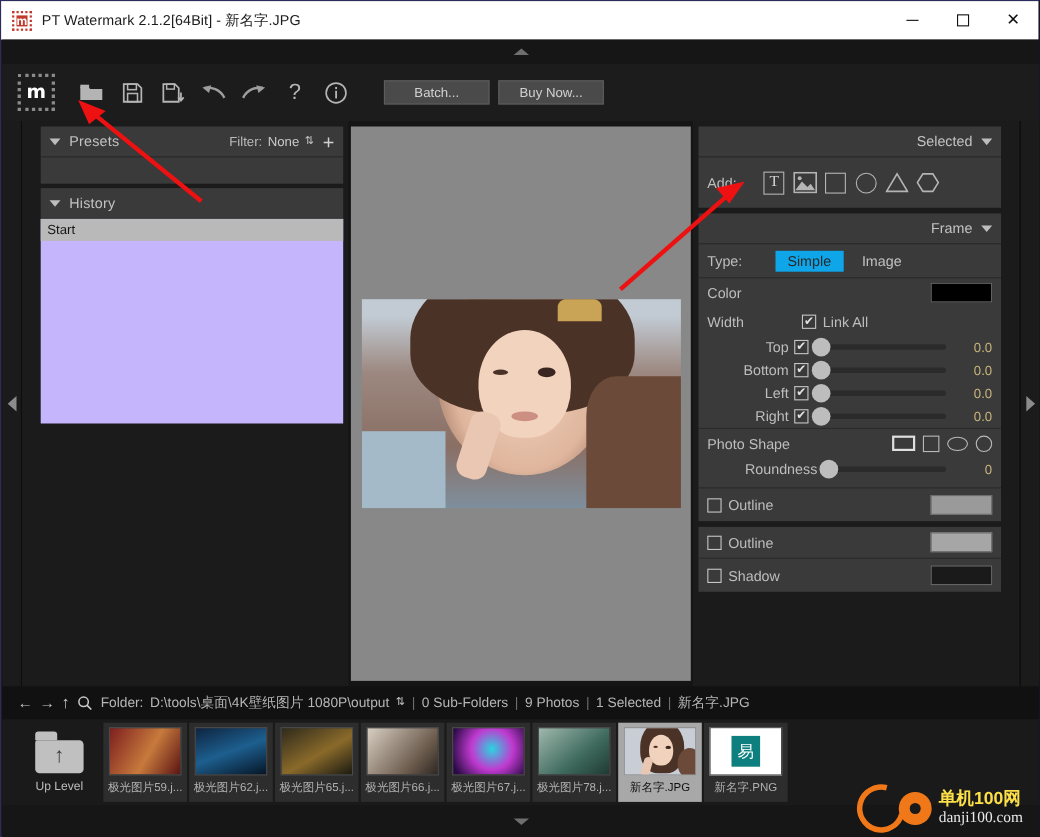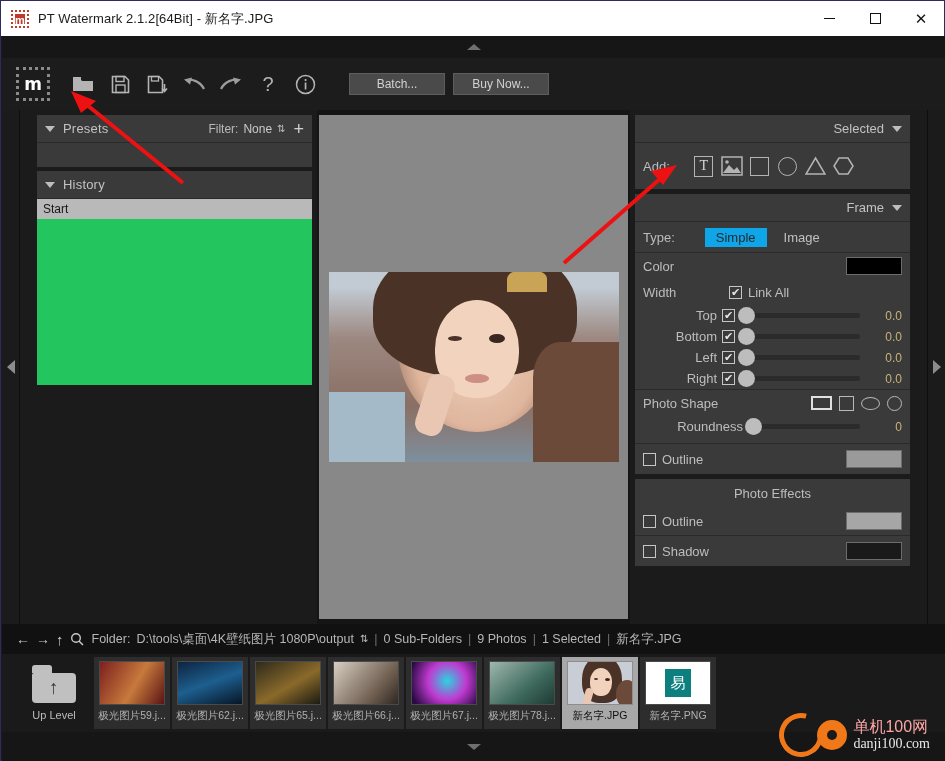--- a/index.html
+++ b/index.html
@@ -161,21 +161,21 @@
     height: 220px;
     display: flex; align-items: center; justify-content: center;
     overflow: hidden;
   }
   .preview-img {
     width: 264px; height: 150px;
     background: linear-gradient(180deg,#b9c2cc 0%,#b9c2cc 10%,#8d7d76 40%,#7a6258 100%);
     position: relative; overflow: hidden;
   }
   .presets-body { background: #3a3a3a; height: 24px; }
-  .history-body { background: #22c55e; height: 186px; }
+  .history-body { background: #c4b5fd; height: 186px; }
   .history-item {
     height: 20px;
     background: #b9b9b9;
     color: #161616; font-size: 12px;
     display: flex; align-items: center;
     padding-left: 6px;
   }
 
   
   .center {
@@ -377,21 +377,21 @@
   }
   .wm-dot {
     width: 30px; height: 30px; border-radius: 50%;
     background: #f07818; position: relative; margin-left: -10px;
   }
   .wm-dot::after {
     content: ""; position: absolute; left: 10px; top: 10px;
     width: 10px; height: 10px; border-radius: 50%; background: #1a1a1a;
   }
   .wm-text { display: flex; flex-direction: column; margin-left: 2px; }
-  .wm-t1 { color: #fca5a5; font-size: 16px; font-weight: normal; line-height: 1.15; }
+  .wm-t1 { color: #fde047; font-size: 16px; font-weight: bold; line-height: 1.15; }
   .wm-t2 { color: #e8e8e8; font-size: 14px; line-height: 1.15;
            font-family: "Liberation Serif", serif; }
 
   .face { position:absolute; border-radius:50%; }
 </style>
 </head>
 <body>
 
 <div class="app">
 
@@ -658,23 +658,20 @@
             <span style="margin-left:6px;">Outline</span>
             <div class="swatch" style="background:#9a9a9a;"></div>
           </div>
         </div>
       </div>
 
       <div class="gap"></div>
 
       <div>
         <div class="r-body">
-          <div class="row" style="height:28px;">
-            <span class="center-label">Photo Effects</span>
-          </div>
           <div class="row" style="height:28px;">
             <span class="chk" style="background:transparent;"></span>
             <span style="margin-left:6px;">Outline</span>
             <div class="swatch" style="background:#a6a6a6;"></div>
           </div>
           <div class="divider"></div>
           <div class="row" style="height:30px;">
             <span class="chk" style="background:transparent;"></span>
             <span style="margin-left:6px;">Shadow</span>
             <div class="swatch" style="background:#1a1a1a;"></div>

